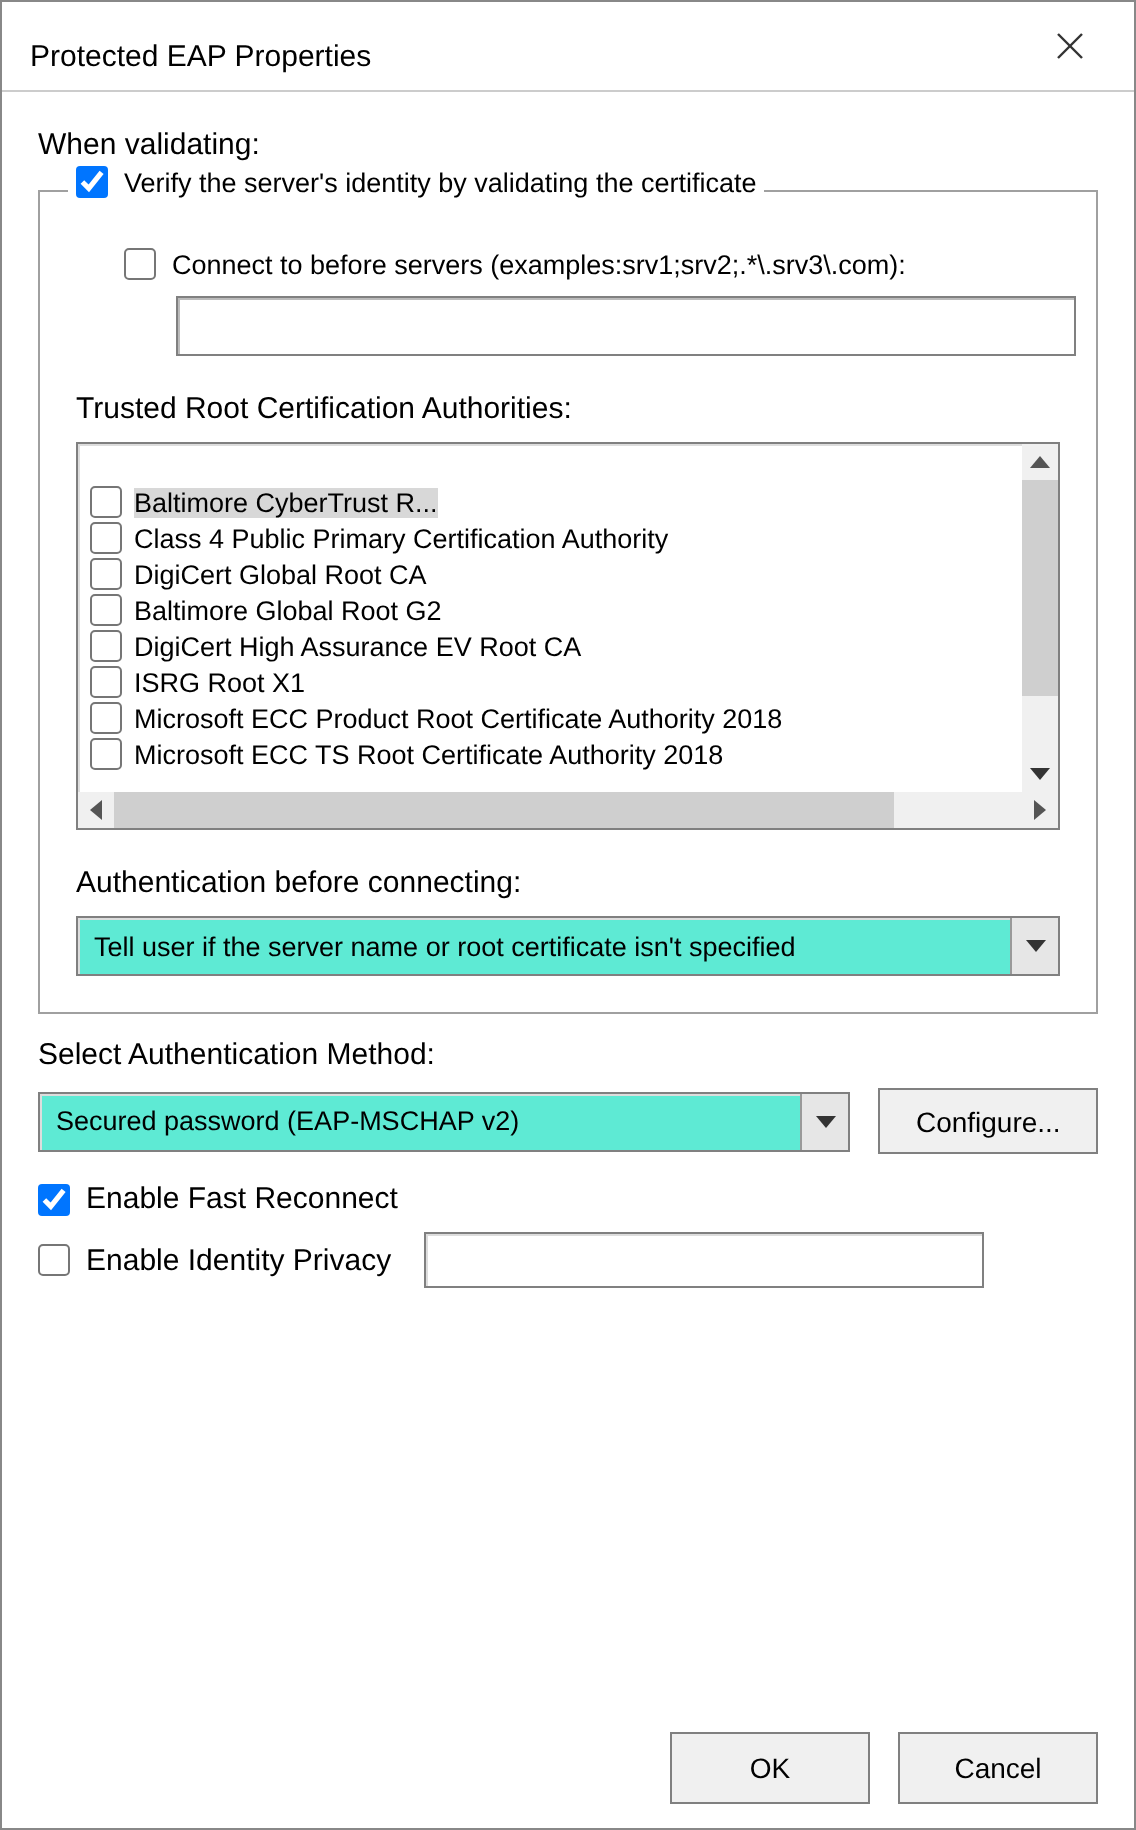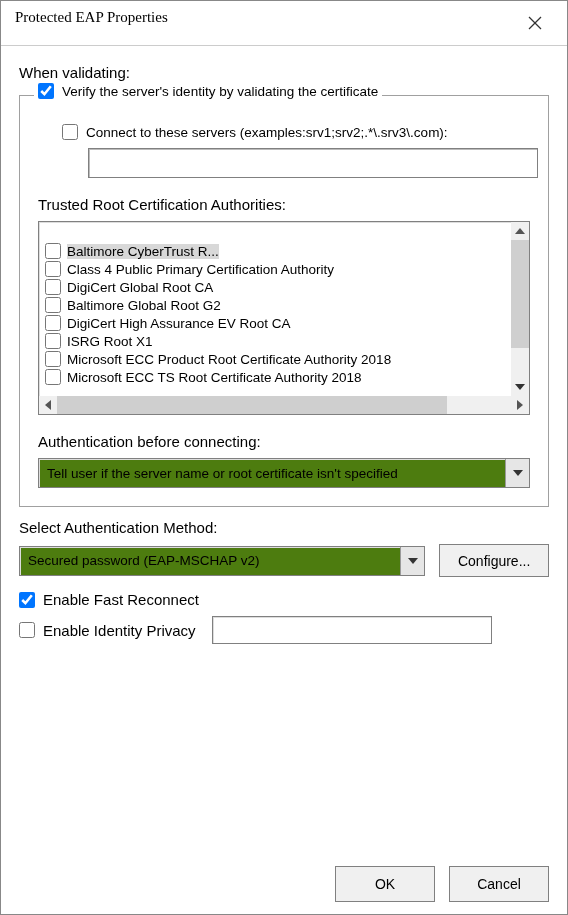--- a/index.html
+++ b/index.html
@@ -17,25 +17,24 @@
     .window {
       border: 1px solid #888;
       width: 568px;
       height: 915px;
       display: flex;
       flex-direction: column;
       background: #fff;
     }
     .titlebar {
       display: flex;
-      align-items: flex-start;
+      align-items: flex-end;
       justify-content: space-between;
       padding: 8px 12px 8px 14px;
       border-bottom: 1px solid #ccc;
-      font-family: Liberation Serif, serif;
     }
     .titlebar .title {
       font-size: 15px;
     }
     .close-btn {
       width: 40px;
       height: 28px;
       display: flex;
       align-items: center;
       justify-content: center;
@@ -178,21 +177,21 @@
     .listbox-item input[type="checkbox"] {
       width: 16px;
       height: 16px;
       margin: 0;
     }
     .dropdown {
       display: flex;
       height: 30px;
       border: 1px solid #808080;
       box-shadow: inset 1px 1px 0 #ddd;
-      background: #4d7c0f;
+      background: #5eead4;
       align-items: stretch;
       width: 100%;
     }
     .dropdown .dd-text {
       flex: 1;
       padding: 4px 8px;
       display: flex;
       align-items: center;
     }
     .dropdown .dd-btn {
@@ -280,21 +279,21 @@
     <div class="heading">When validating:</div>
 
     <div class="group">
       <div class="group-legend">
         <input type="checkbox" class="check" checked="" style="">
         <span>Verify the server's identity by validating the certificate</span>
       </div>
 
       <div class="row-check">
         <input type="checkbox" class="check" style="">
-        <span>Connect to these servers (examples:srv1;srv2;.*\.srv3\.com):</span>
+        <span>Connect to before servers (examples:srv1;srv2;.*\.srv3\.com):</span>
       </div>
       <input class="text-input" value="" style="">
 
       <div class="subheading">Trusted Root Certification Authorities:</div>
 
       <div class="listbox">
         <div class="listbox-inner" id="trusted-list">
             <div class="listbox-item selected">
               <input type="checkbox" style="">
               <span class="lbl">Baltimore CyberTrust R...</span>

